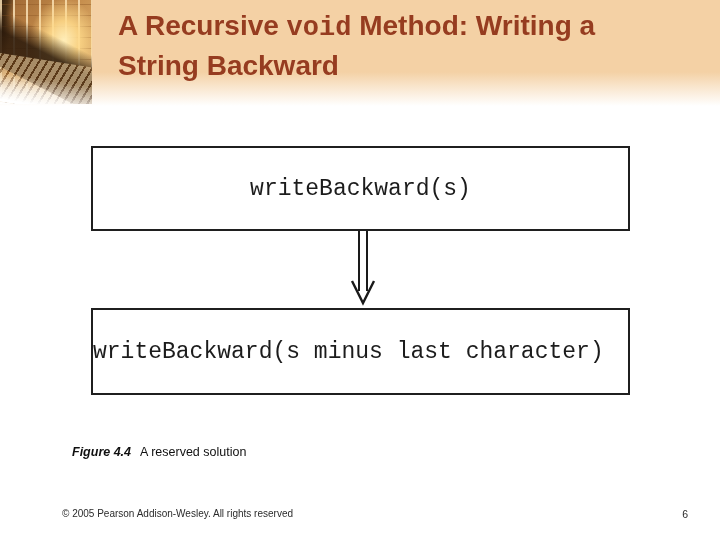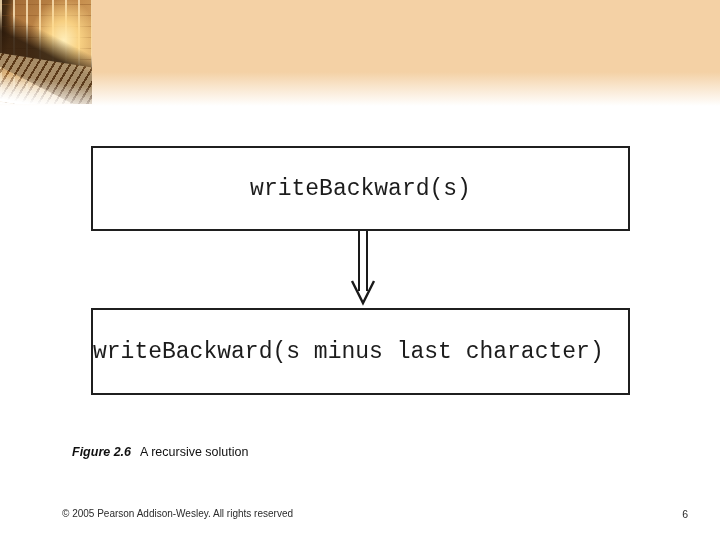--- a/index.html
+++ b/index.html
@@ -107,35 +107,39 @@
   }
 </style>
 </head>
 <body>
 
 <div class="slide">
 
   <div class="banner"></div>
   <div class="photo"></div>
 
+  <div class="title">
+    <span>A Recursive </span><span class="code">void</span><span> Method: Writing a</span><br>
+    <span>String Backward</span>
+  </div>
 
   <div class="diagram-box box-top">
     <span>writeBackward(s)</span>
   </div>
 
   <svg class="arrow-svg" width="30" height="76" viewBox="0 0 30 76">
     <line x1="11" y1="0" x2="11" y2="60" stroke="#1a1a1a" stroke-width="2"></line>
     <line x1="19" y1="0" x2="19" y2="60" stroke="#1a1a1a" stroke-width="2"></line>
     <polyline points="4,50 15,72 26,50" fill="none" stroke="#1a1a1a" stroke-width="2.4"></polyline>
   </svg>
 
   <div class="diagram-box box-bottom">
     <span>writeBackward(s minus last character)</span>
   </div>
 
   <div class="caption">
-    <span class="fig-label">Figure 2.6</span><span>A recursive solution</span>
+    <span class="fig-label">Figure 4.4</span><span>A reserved solution</span>
   </div>
 
   <div class="footer-copyright">© 2005 Pearson Addison-Wesley. All rights reserved</div>
   <div class="footer-page">6</div>
 
 </div>
 
 </body></html>

